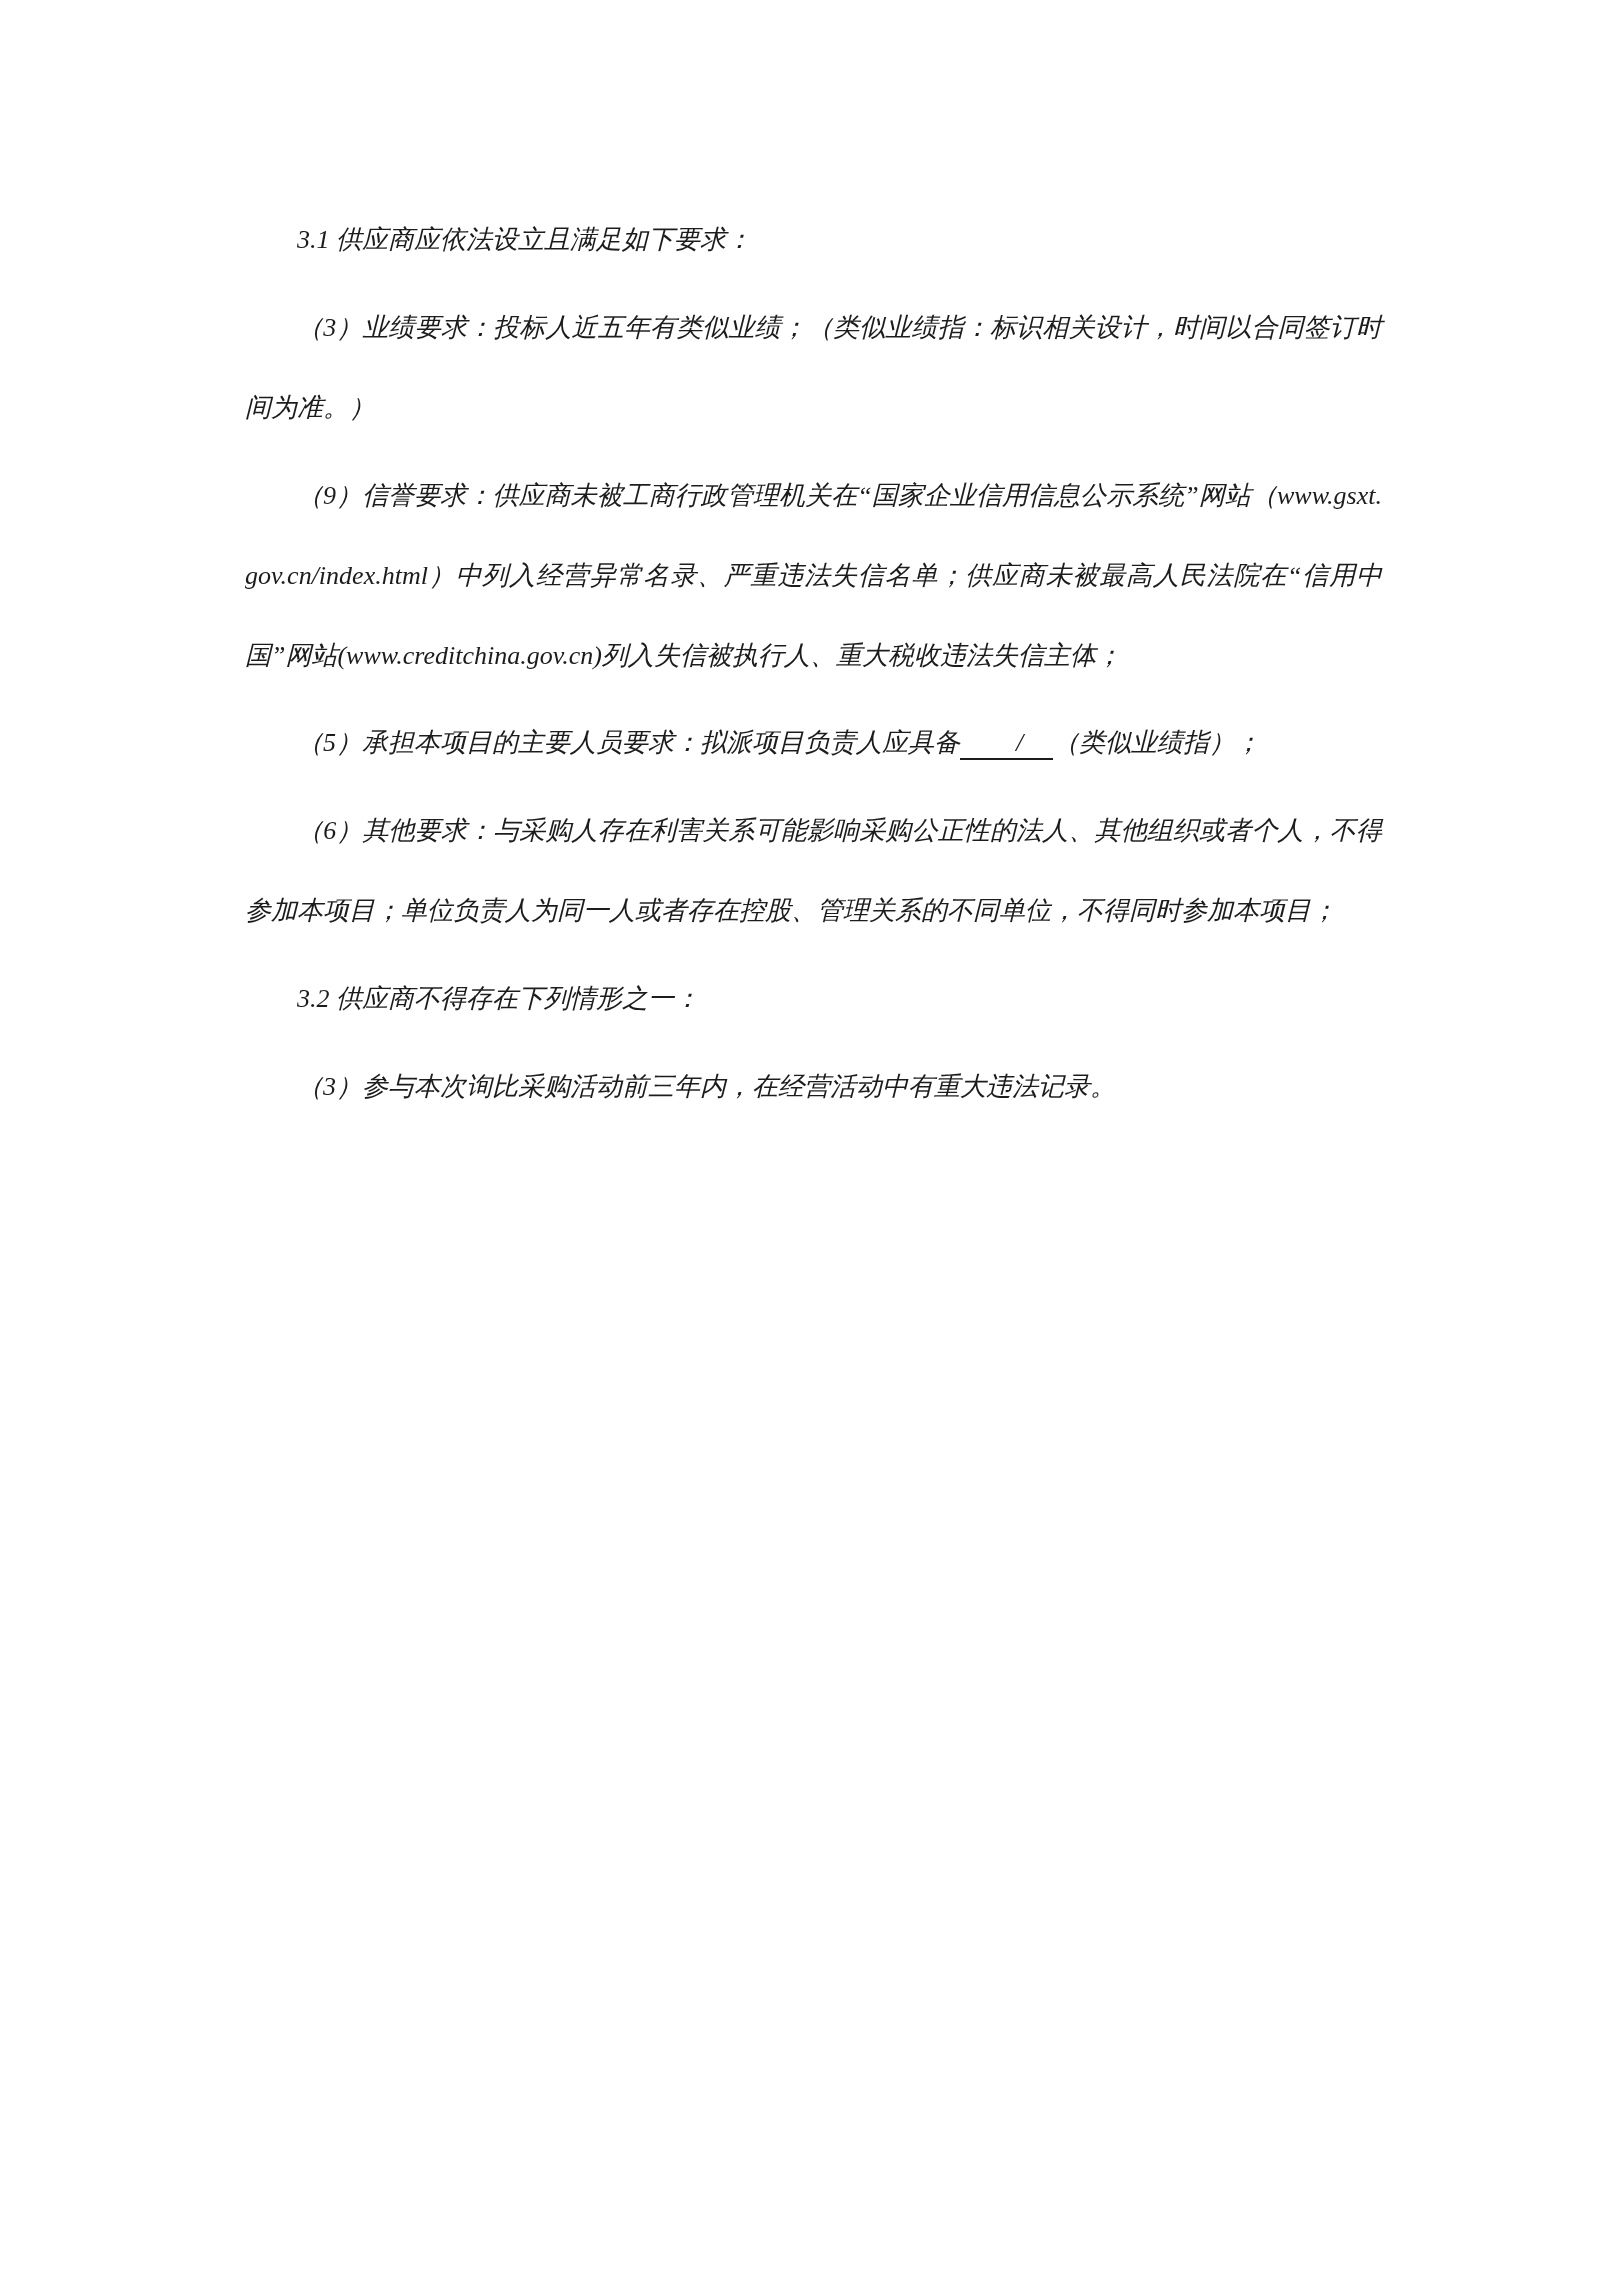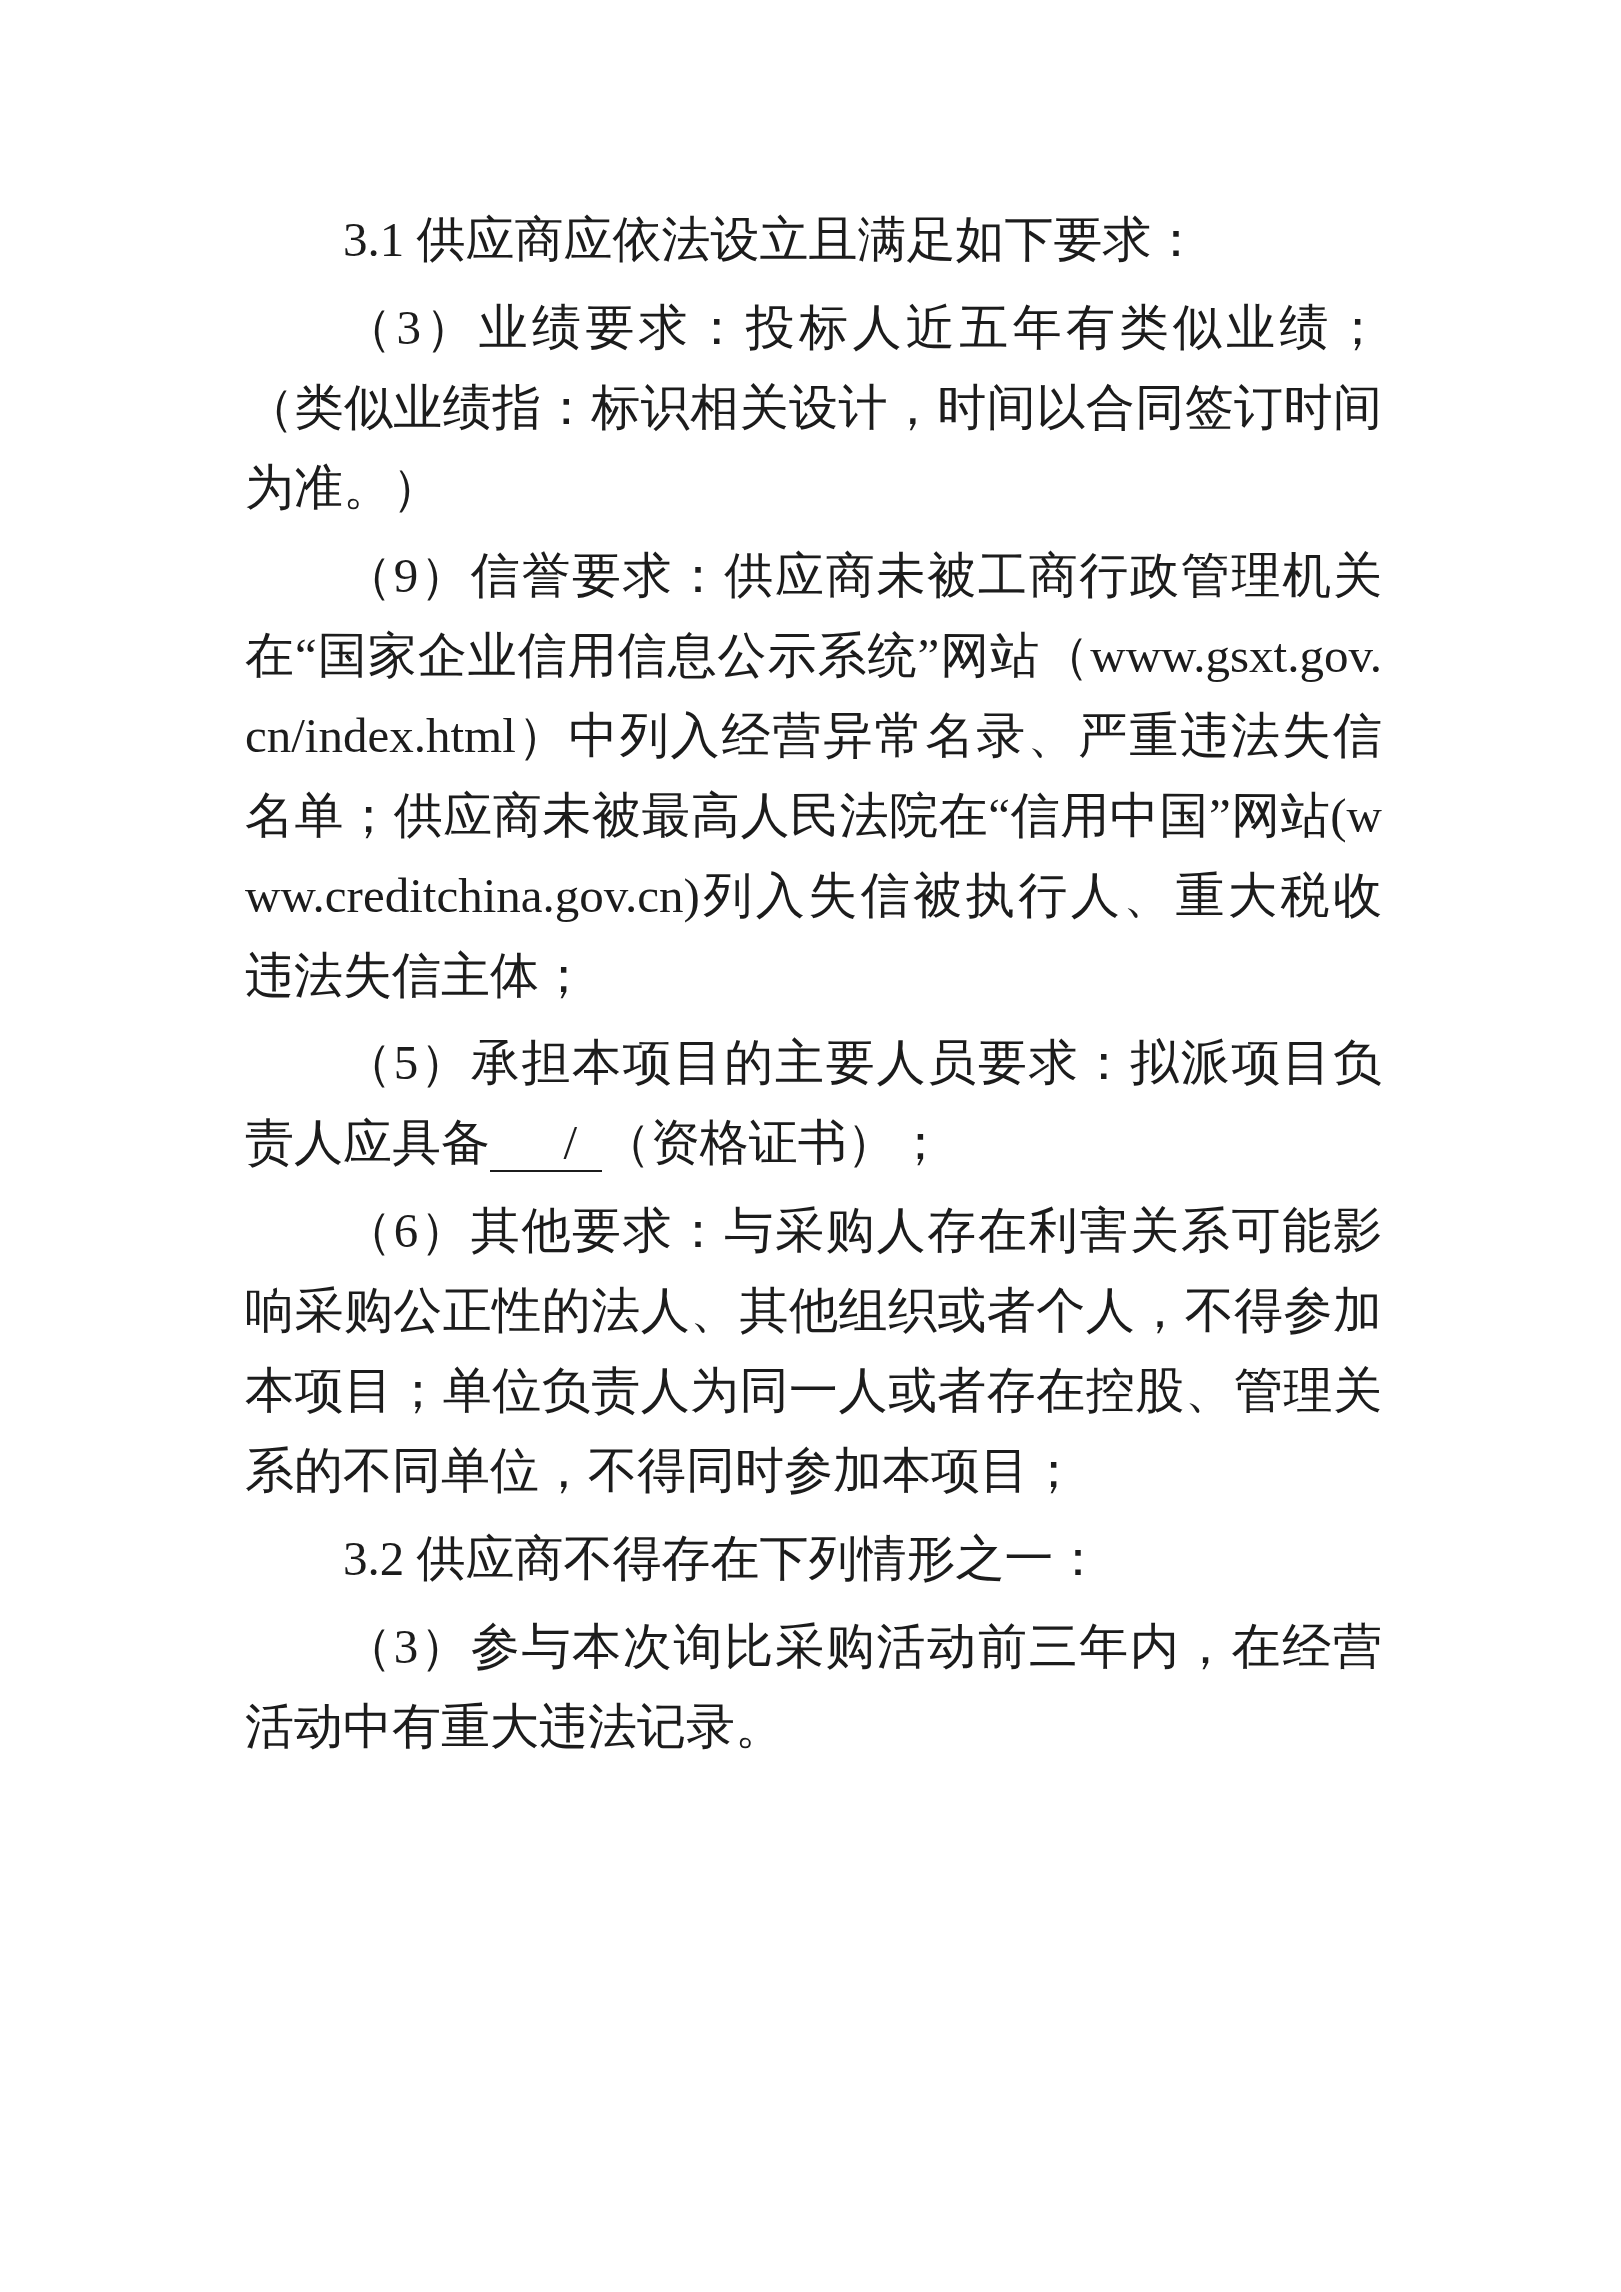--- a/index.html
+++ b/index.html
@@ -19,23 +19,24 @@
     top: 0;
     width: 1621px;
     height: 2293px;
     background: #ffffff;
     box-sizing: border-box;
     padding: 200px 239px 0 245px;
   }
   .doc-body {
     width: 1137px;
     color: #1c1c1c;
-    font-size: 49px;
+    font-size: 26px;
     line-height: 80px;
     text-align: justify;
+    font-style: italic;
   }
   .para {
     margin: 0 0 7.8px 0;
     text-indent: 2em;
     word-break: break-all;
   }
   .blank-underline {
     display: inline-block;
     min-width: 127px;
     text-align: center;
@@ -66,21 +67,21 @@
 
     <p class="para">
       <span>（3）业绩要求：投标人近五年有类似业绩；（类似业绩指：标识相关设计，时间以合同签订时间为准。）</span>
     </p>
 
     <p class="para">
       <span>（9）信誉要求：供应商未被工商行政管理机关在“国家企业信用信息公示系统”网站（www.gsxt.gov.cn/index.html）中列入经营异常名录、严重违法失信名单；供应商未被最高人民法院在“信用中国”网站(www.creditchina.gov.cn)列入失信被执行人、重大税收违法失信主体；</span>
     </p>
 
     <p class="para">
-      <span>（5）承担本项目的主要人员要求：拟派项目负责人应具备</span><span class="blank-underline-short">　/　</span><span>（资格证书）；</span>
+      <span>（5）承担本项目的主要人员要求：拟派项目负责人应具备</span><span class="blank-underline-short">　/　</span><span>（类似业绩指）；</span>
     </p>
 
     <p class="para">
       <span>（6）其他要求：与采购人存在利害关系可能影响采购公正性的法人、其他组织或者个人，不得参加本项目；单位负责人为同一人或者存在控股、管理关系的不同单位，不得同时参加本项目；</span>
     </p>
 
     <p class="para">
       <span>3.2 供应商不得存在下列情形之一：</span>
     </p>
 

